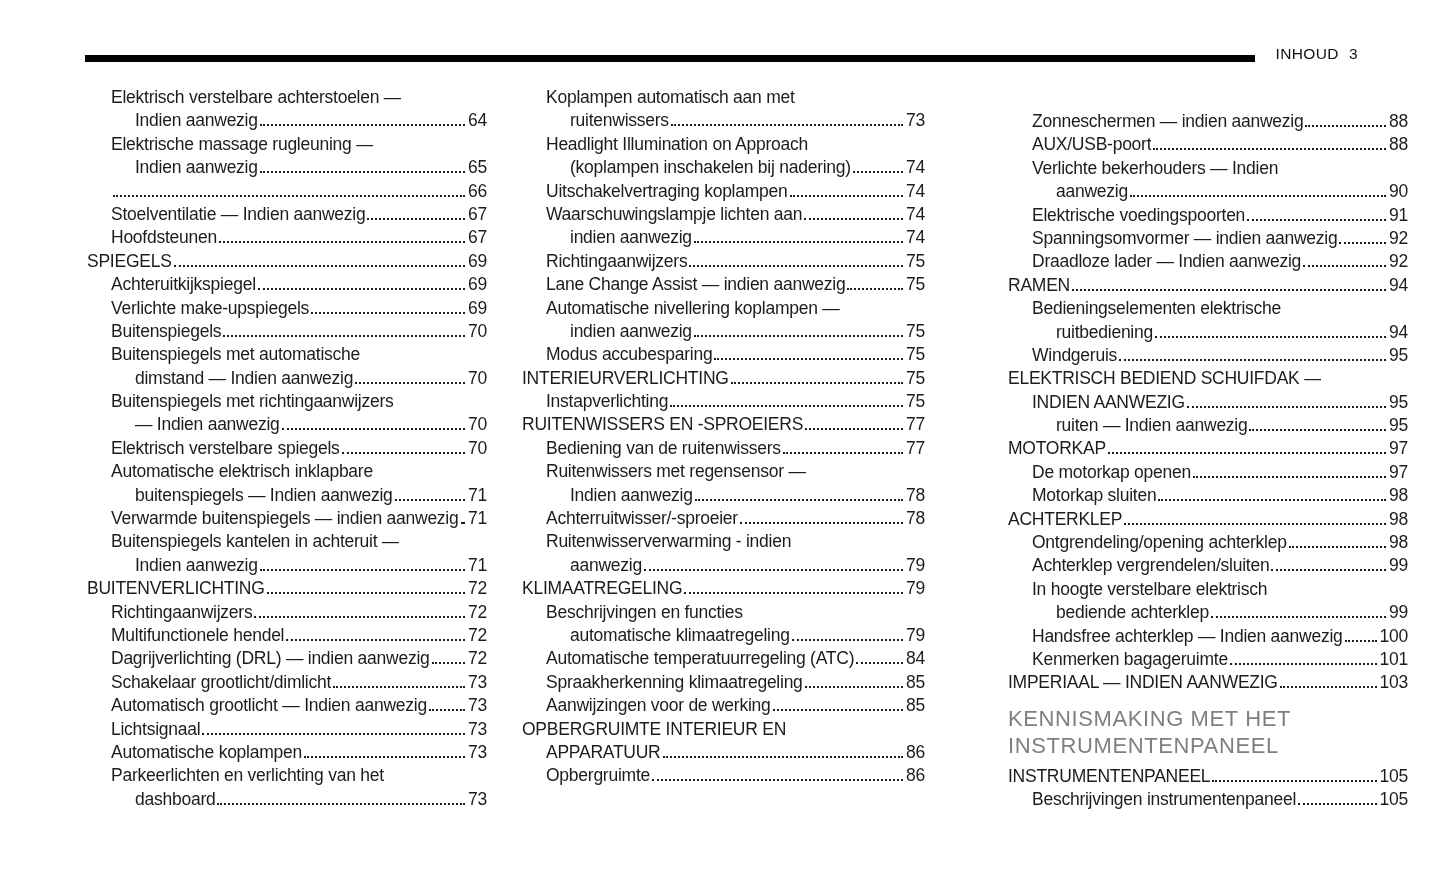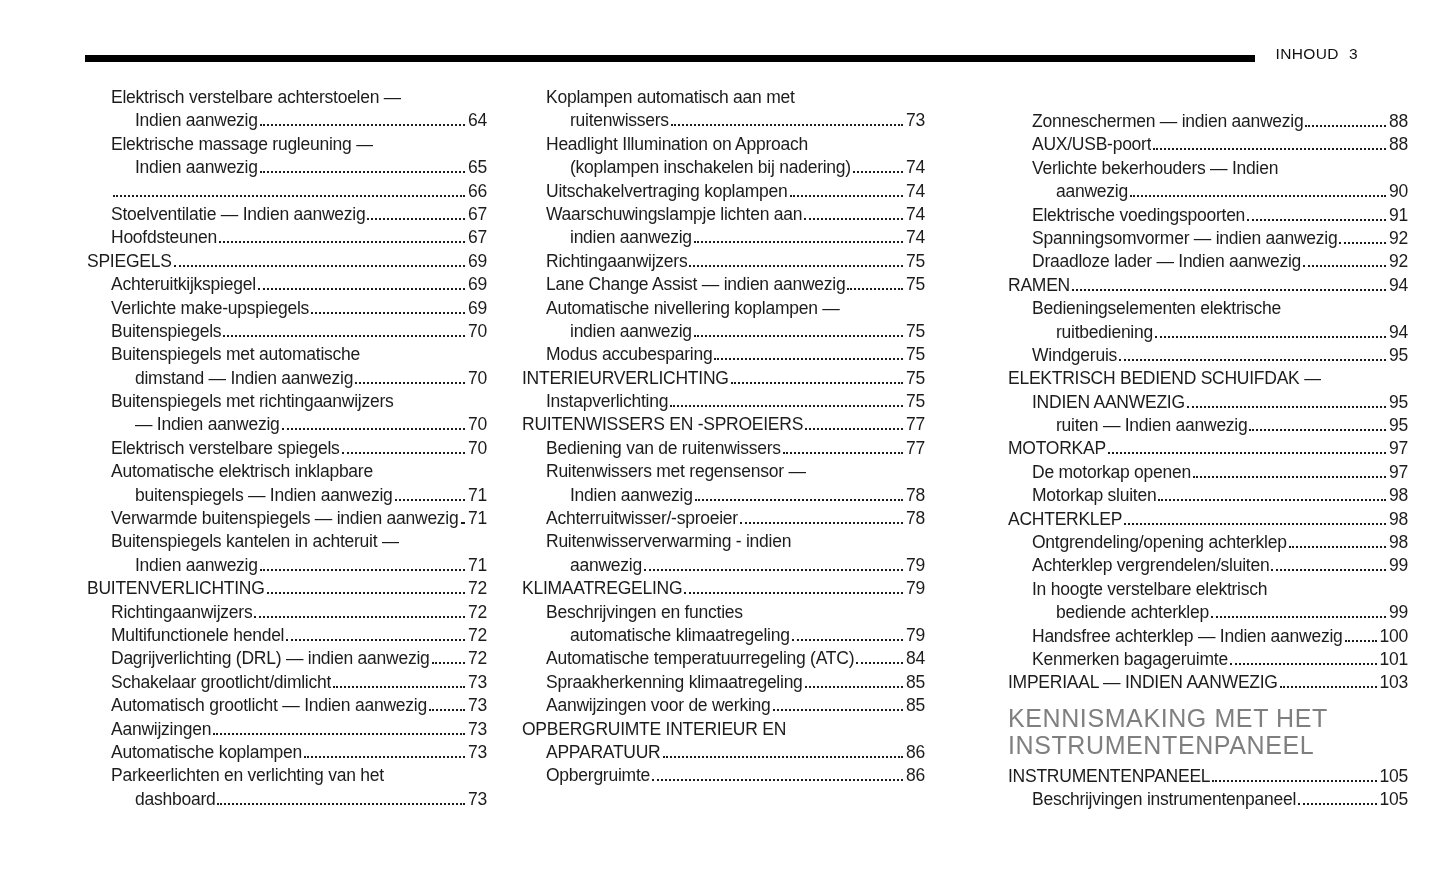--- a/index.html
+++ b/index.html
@@ -34,21 +34,21 @@
   .lvl2{padding-left:48px;}
   .label{flex:0 1 auto;overflow:hidden;}
   .dots{
     flex:1 1 auto;min-width:4px;align-self:baseline;
     border-bottom:2.3px dotted #1c1c1c;
     margin:0 3px 1px 2px;
   }
   .pg{flex:0 0 auto;}
 
   .group{
-    font-size:25px;color:#7f7f7f;letter-spacing:0.6px;
+    font-size:22px;color:#7f7f7f;letter-spacing:0.6px;
     height:27px;line-height:27px;
   }
   .group-first{margin-top:10px;}
   .group-last{margin-bottom:6px;}
 </style>
 </head>
 <body>
 
 <div class="page">
   <div class="hdr-rule"></div>
@@ -174,21 +174,21 @@
         <span class="label">Schakelaar grootlicht/dimlicht</span>
         <span class="dots"></span>
         <span class="pg">73</span>
       </div>
       <div class="row lvl1">
         <span class="label">Automatisch grootlicht — Indien aanwezig</span>
         <span class="dots"></span>
         <span class="pg">73</span>
       </div>
       <div class="row lvl1">
-        <span class="label">Aanwijzingen</span>
+        <span class="label">Lichtsignaal</span>
         <span class="dots"></span>
         <span class="pg">73</span>
       </div>
       <div class="row lvl1">
         <span class="label">Automatische koplampen</span>
         <span class="dots"></span>
         <span class="pg">73</span>
       </div>
       <div class="row lvl1">
         <span class="label">Parkeerlichten en verlichting van het</span>

